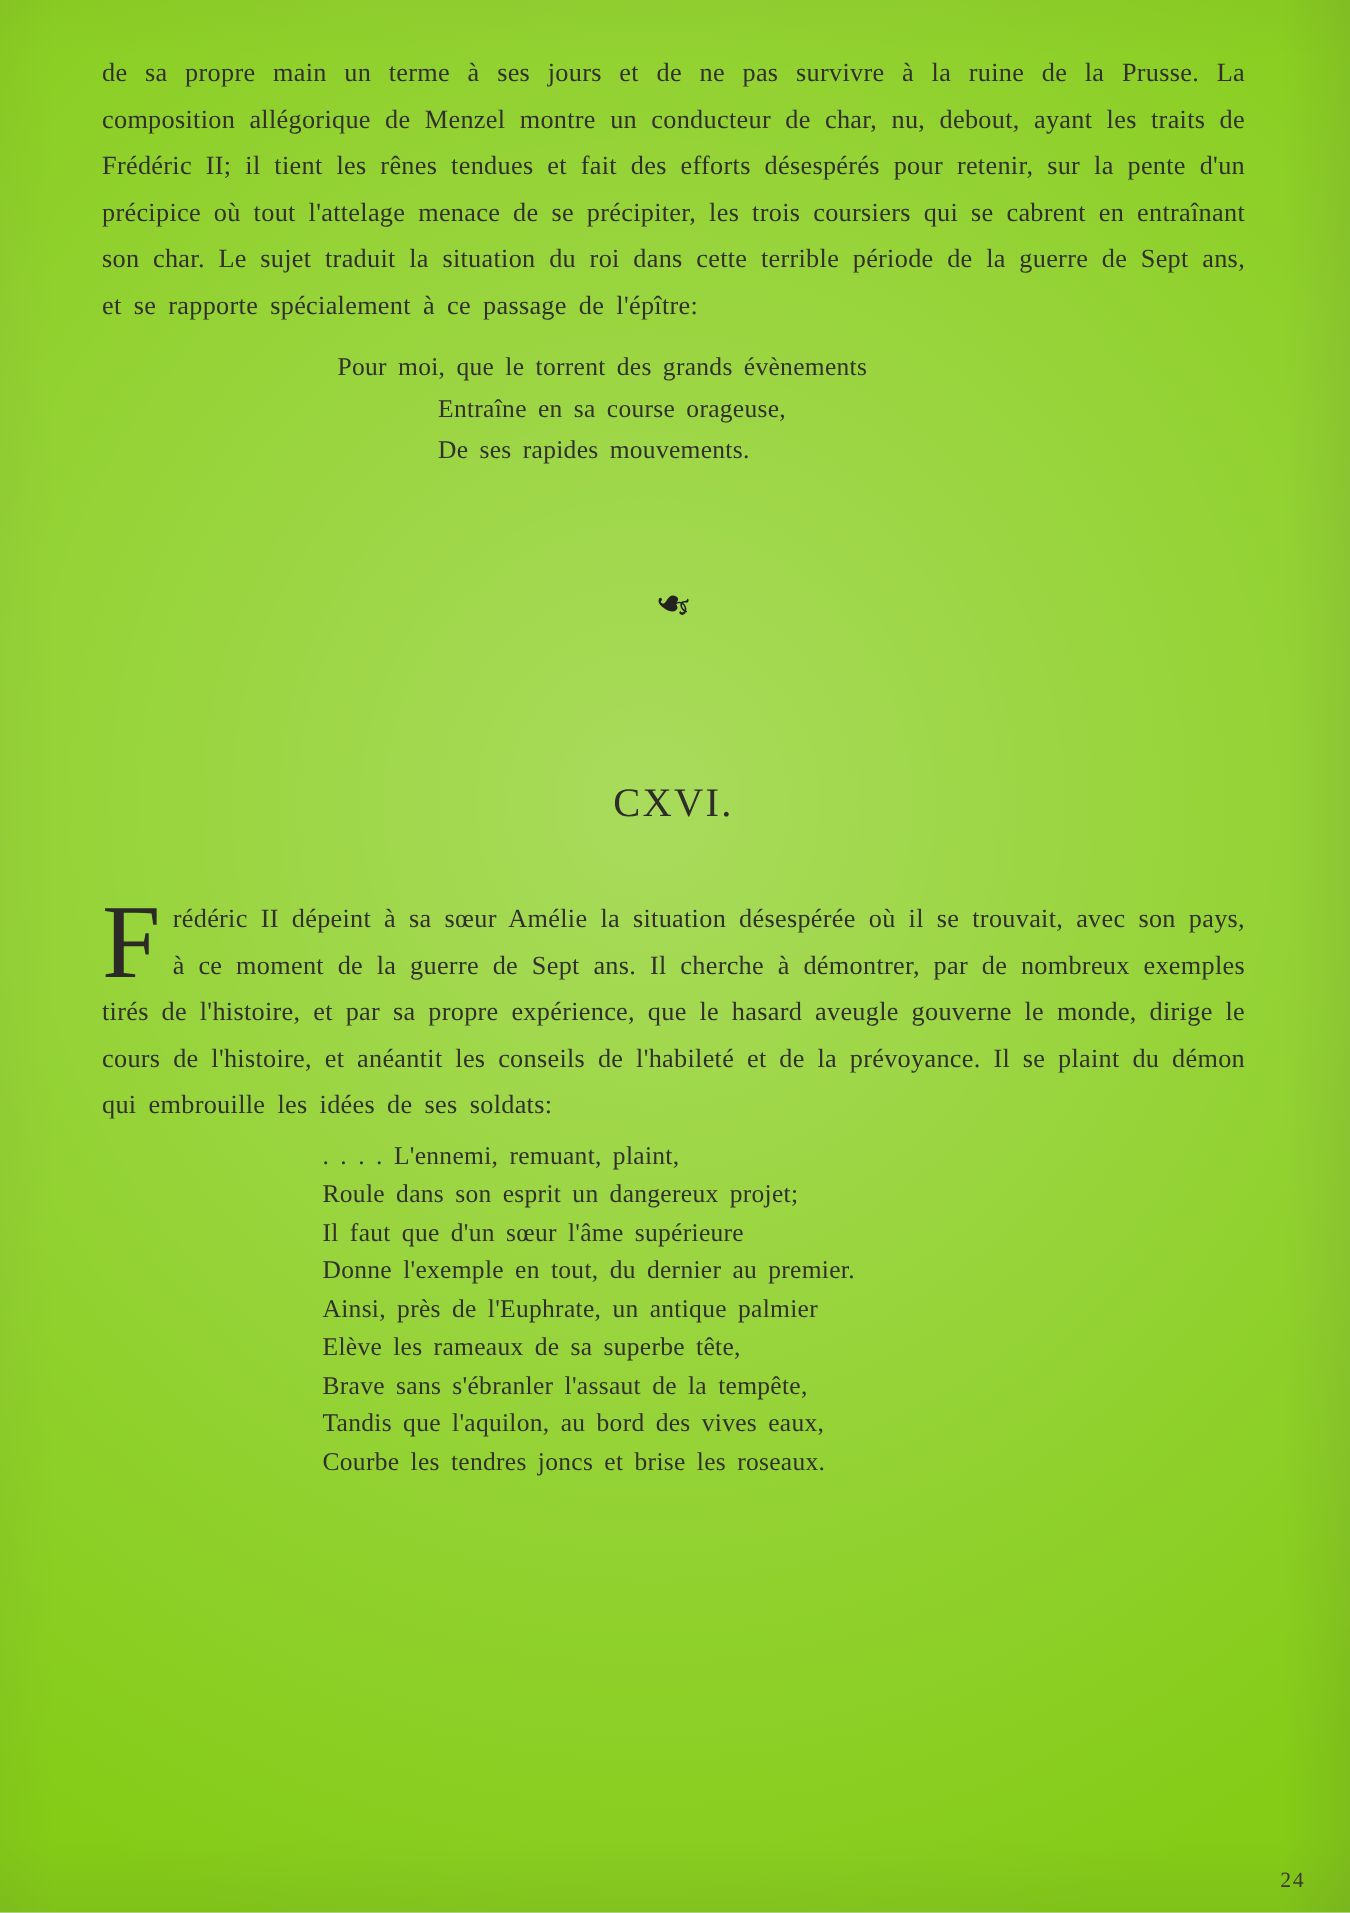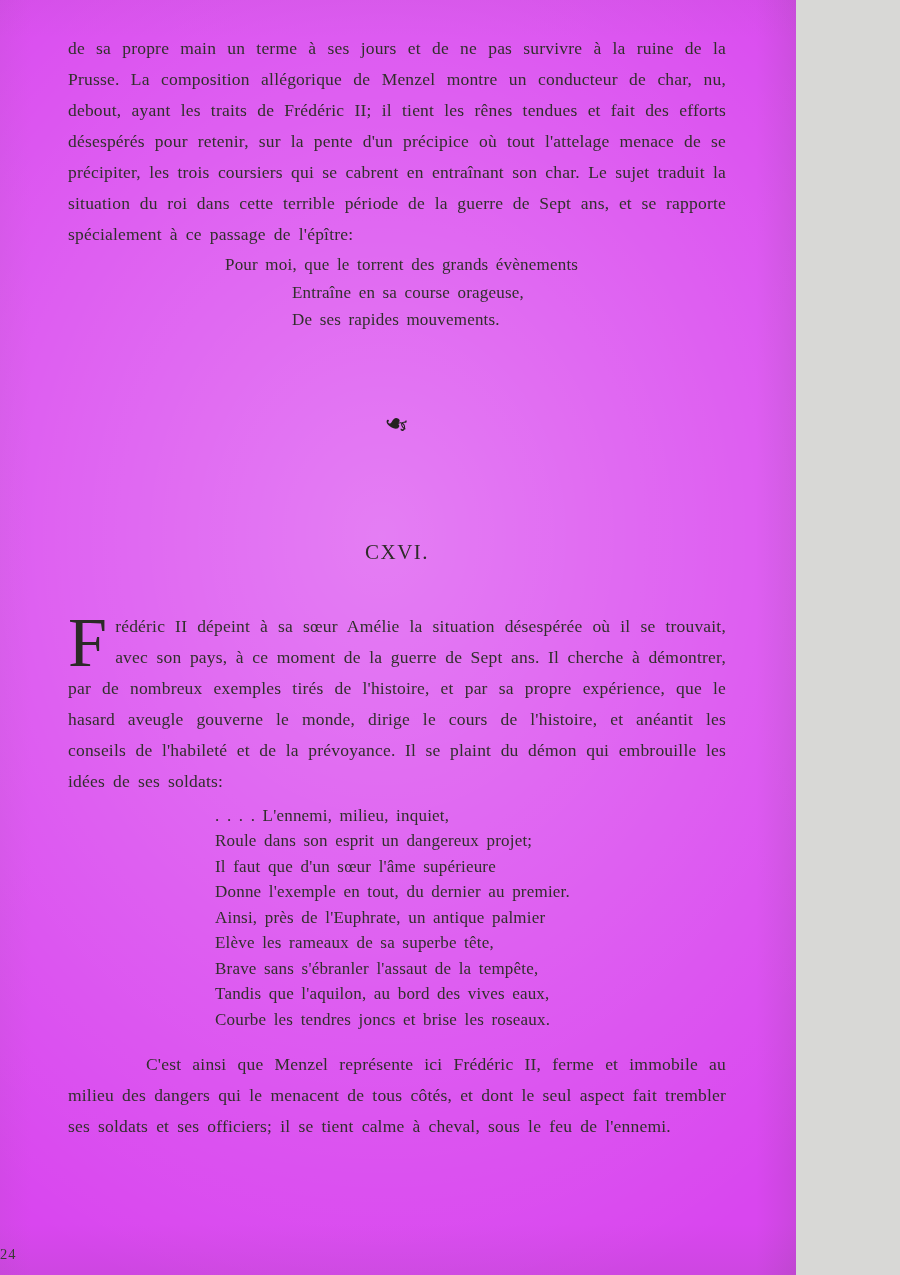--- a/index.html
+++ b/index.html
@@ -2,23 +2,23 @@
 <html><head>
 <meta charset="utf-8">
 <style>
   html, body {
     margin: 0;
     padding: 0;
     background: #d8d8d6;
   }
   .page {
     position: relative;
-    width: 796px;
+    width: 900px;
     height: 1275px;
-    background: #d946ef;
+    background: #84cc16;
     overflow: hidden;
     font-family: "Liberation Serif", "DejaVu Serif", serif;
     color: #31302c;
   }
   .scan-texture {
     position: absolute;
     inset: 0;
     pointer-events: none;
     background:
       radial-gradient(ellipse 120% 90% at 48% 42%, rgba(255,255,255,0.30), rgba(255,255,255,0) 70%),
@@ -36,21 +36,21 @@
     text-align: justify;
     letter-spacing: 0.2px;
     word-spacing: 3.5px;
   }
   .verse {
     font-size: 17px;
     letter-spacing: 0.2px;
     word-spacing: 3px;
   }
   .verse-1 {
-    margin: 1px 0 0 157px;
+    margin: 12px 0 0 157px;
     line-height: 27.5px;
     font-family: Liberation Serif, serif;
   }
   .verse-1 .vline-indent { padding-left: 67px; }
   .verse-2 {
     margin: 6px 0 0 147px;
     line-height: 25.5px;
   }
   .ornament {
     margin-top: 72px;
@@ -59,21 +59,21 @@
   }
   .ornament span {
     display: inline-block;
     font-family: "DejaVu Sans", sans-serif;
     font-size: 30px;
     color: #23221f;
     transform: scaleX(-1) rotate(-20deg);
   }
   .chapter-heading {
     margin: 88px 0 0 0;
-    font-size: 21px;
+    font-size: 27px;
     font-weight: normal;
     text-align: center;
     letter-spacing: 1.5px;
     color: #2e2d29;
   }
   .dropcap-par { margin-top: 46px; }
   .dropcap {
     float: left;
     font-size: 70px;
     line-height: 56px;
@@ -82,21 +82,21 @@
   }
   .indent-par {
     margin-top: 17px;
     text-indent: 78px;
   }
   .page-footer {
     position: absolute;
     bottom: 12px;
     left: 0;
     width: 870px;
-    text-align: left;
+    text-align: right;
   }
   .pageno {
     font-size: 14.5px;
     letter-spacing: 1px;
     color: #3a3934;
   }
 </style>
 </head>
 <body>
 
@@ -117,31 +117,30 @@
       <span>❧</span>
     </div>
 
     <h2 class="chapter-heading">CXVI.</h2>
 
     <p class="body-par dropcap-par">
       <span class="dropcap">F</span><span>rédéric II dépeint à sa sœur Amélie la situation désespérée où il se trouvait, avec son pays, à ce moment de la guerre de Sept ans.  Il cherche à démontrer, par de nombreux exemples tirés de l'histoire, et par sa propre expérience, que le hasard aveugle gouverne le monde, dirige le cours de l'histoire, et anéantit les conseils de l'habileté et de la prévoyance.  Il se plaint du démon qui embrouille les idées de ses soldats:</span>
     </p>
 
     <div class="verse verse-2">
-      <div class="vline">. . . . L'ennemi, milieu, inquiet,</div>
+      <div class="vline">. . . . L'ennemi, remuant, plaint,</div>
       <div class="vline">Roule dans son esprit un dangereux projet;</div>
       <div class="vline">Il faut que d'un sœur l'âme supérieure</div>
       <div class="vline">Donne l'exemple en tout, du dernier au premier.</div>
       <div class="vline">Ainsi, près de l'Euphrate, un antique palmier</div>
       <div class="vline">Elève les rameaux de sa superbe tête,</div>
       <div class="vline">Brave sans s'ébranler l'assaut de la tempête,</div>
       <div class="vline">Tandis que l'aquilon, au bord des vives eaux,</div>
       <div class="vline">Courbe les tendres joncs et brise les roseaux.</div>
     </div>
 
-    <p class="body-par indent-par">C'est ainsi que Menzel représente ici Frédéric II, ferme et immobile au milieu des dangers qui le menacent de tous côtés, et dont le seul aspect fait trembler ses soldats et ses officiers; il se tient calme à cheval, sous le feu de l'ennemi.</p>
 
   </main>
 
   <footer class="page-footer">
     <span class="pageno">24</span>
   </footer>
 </div>
 
 </body></html>

